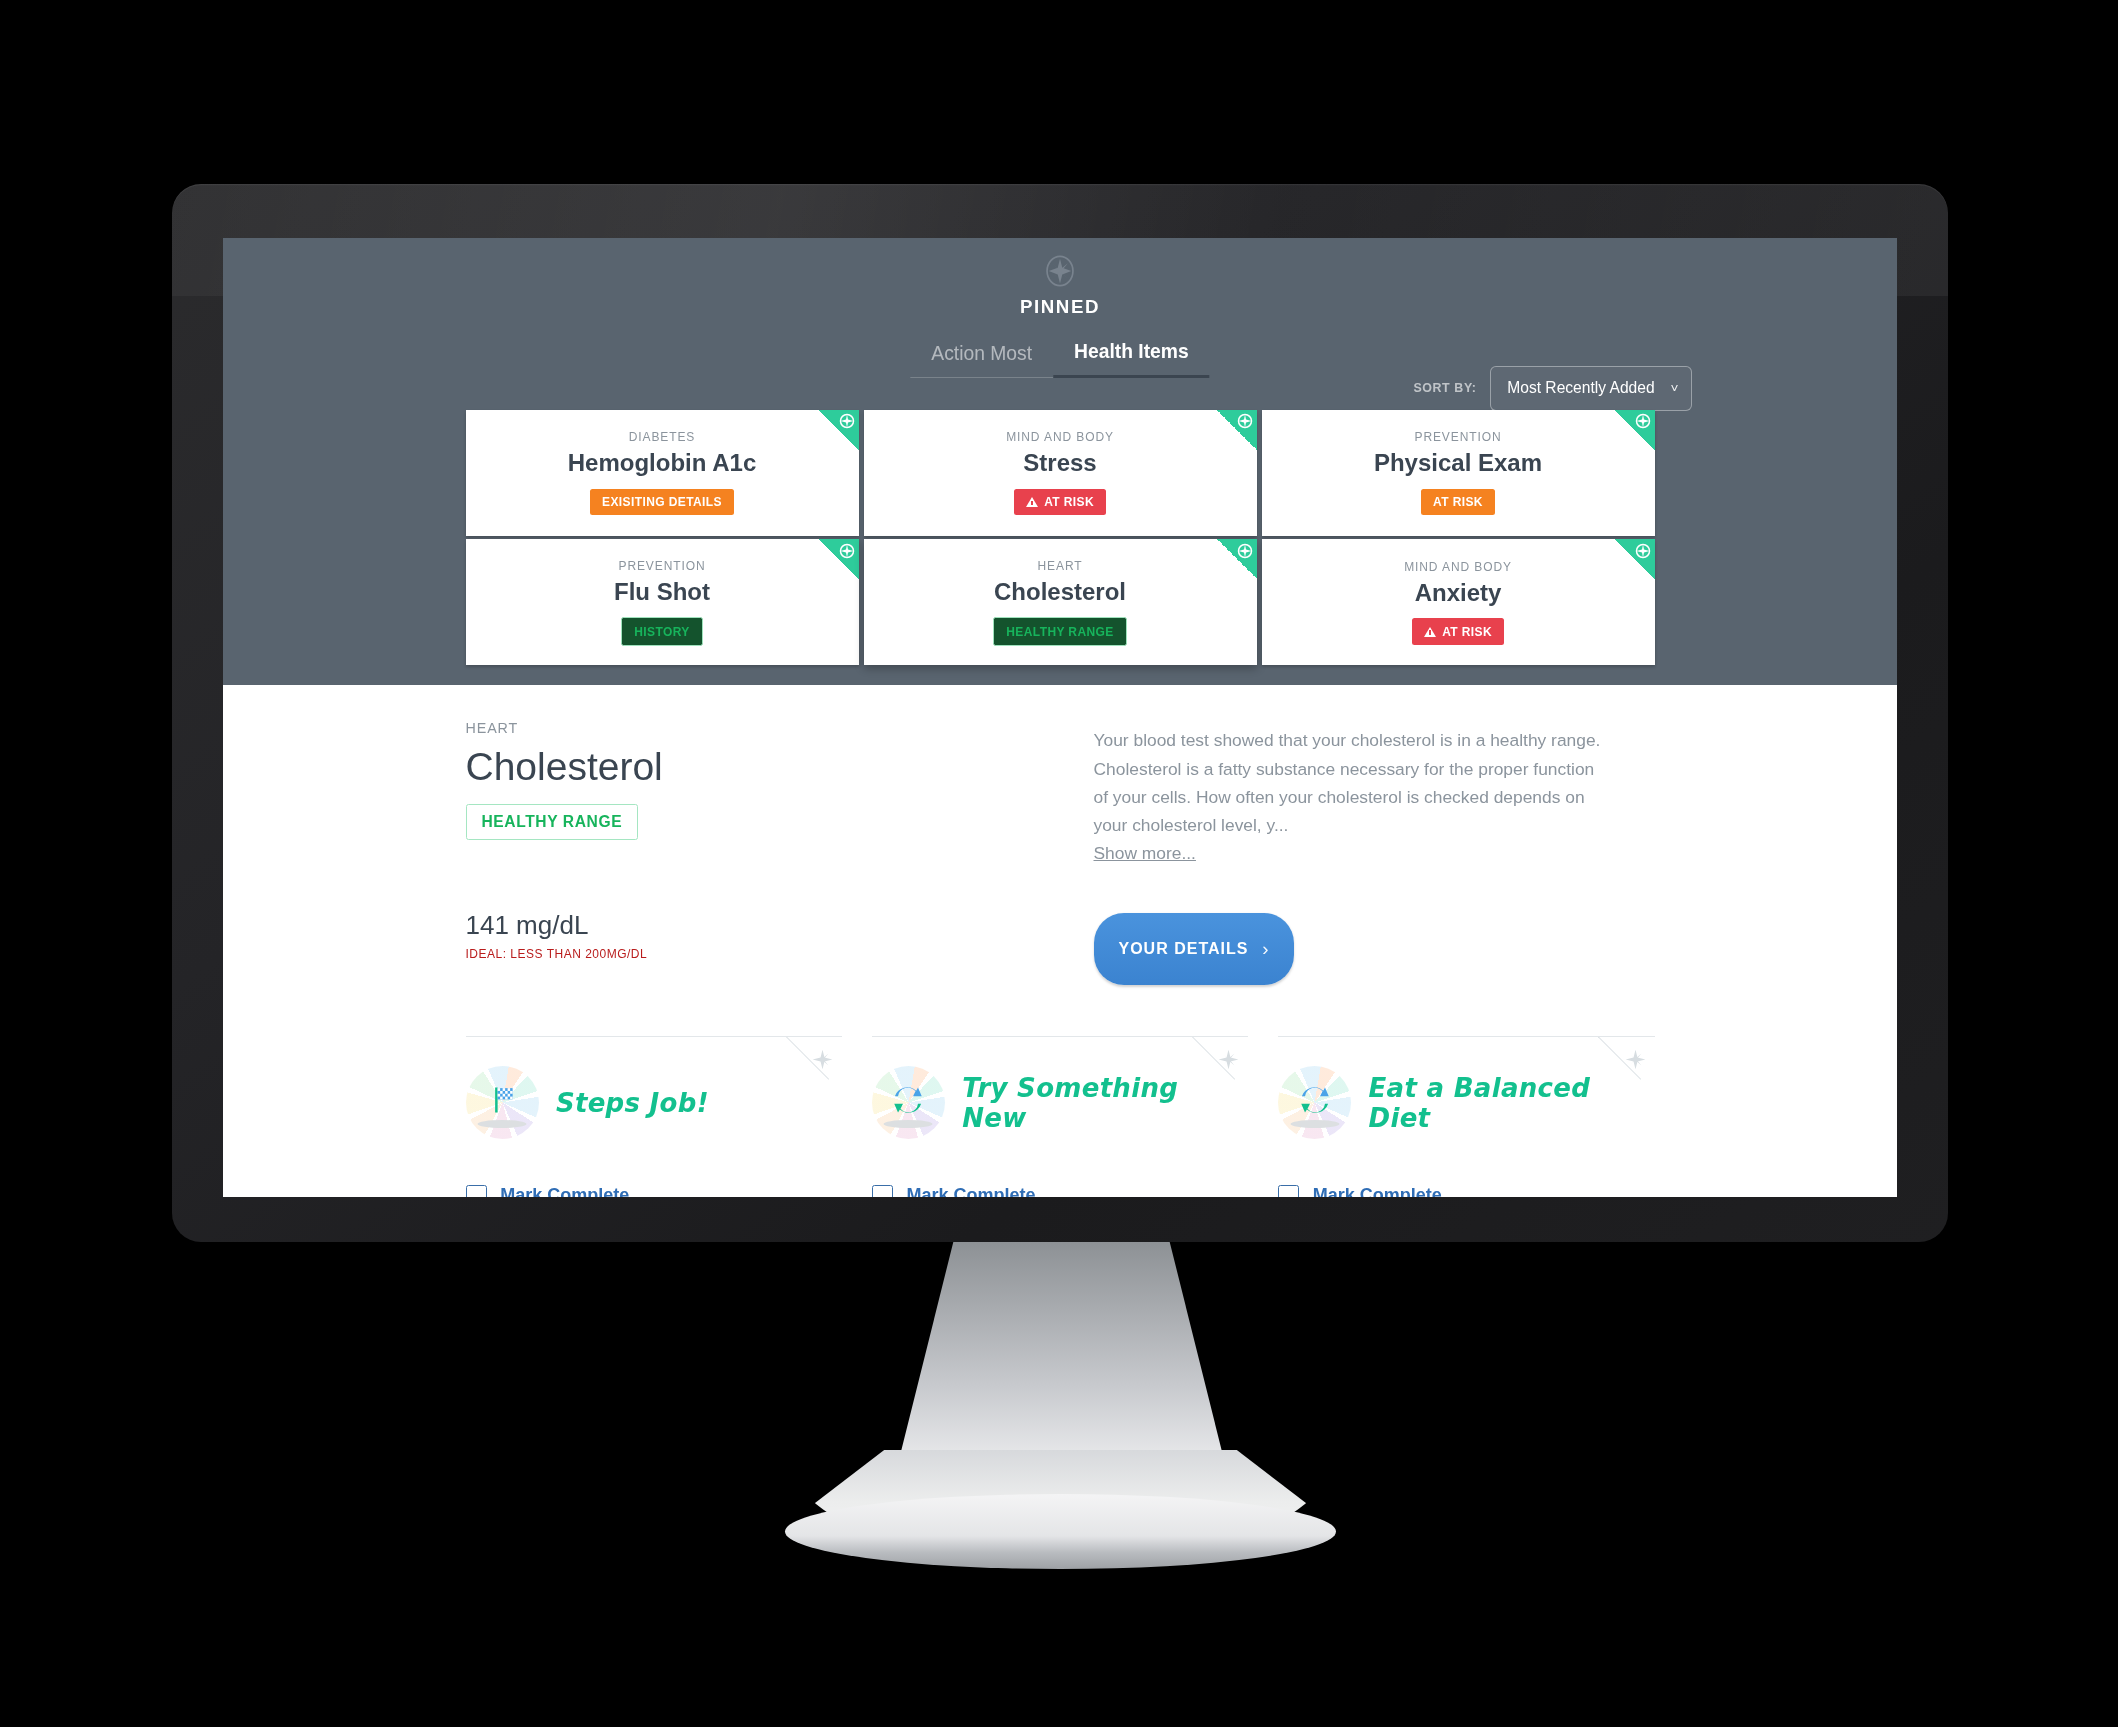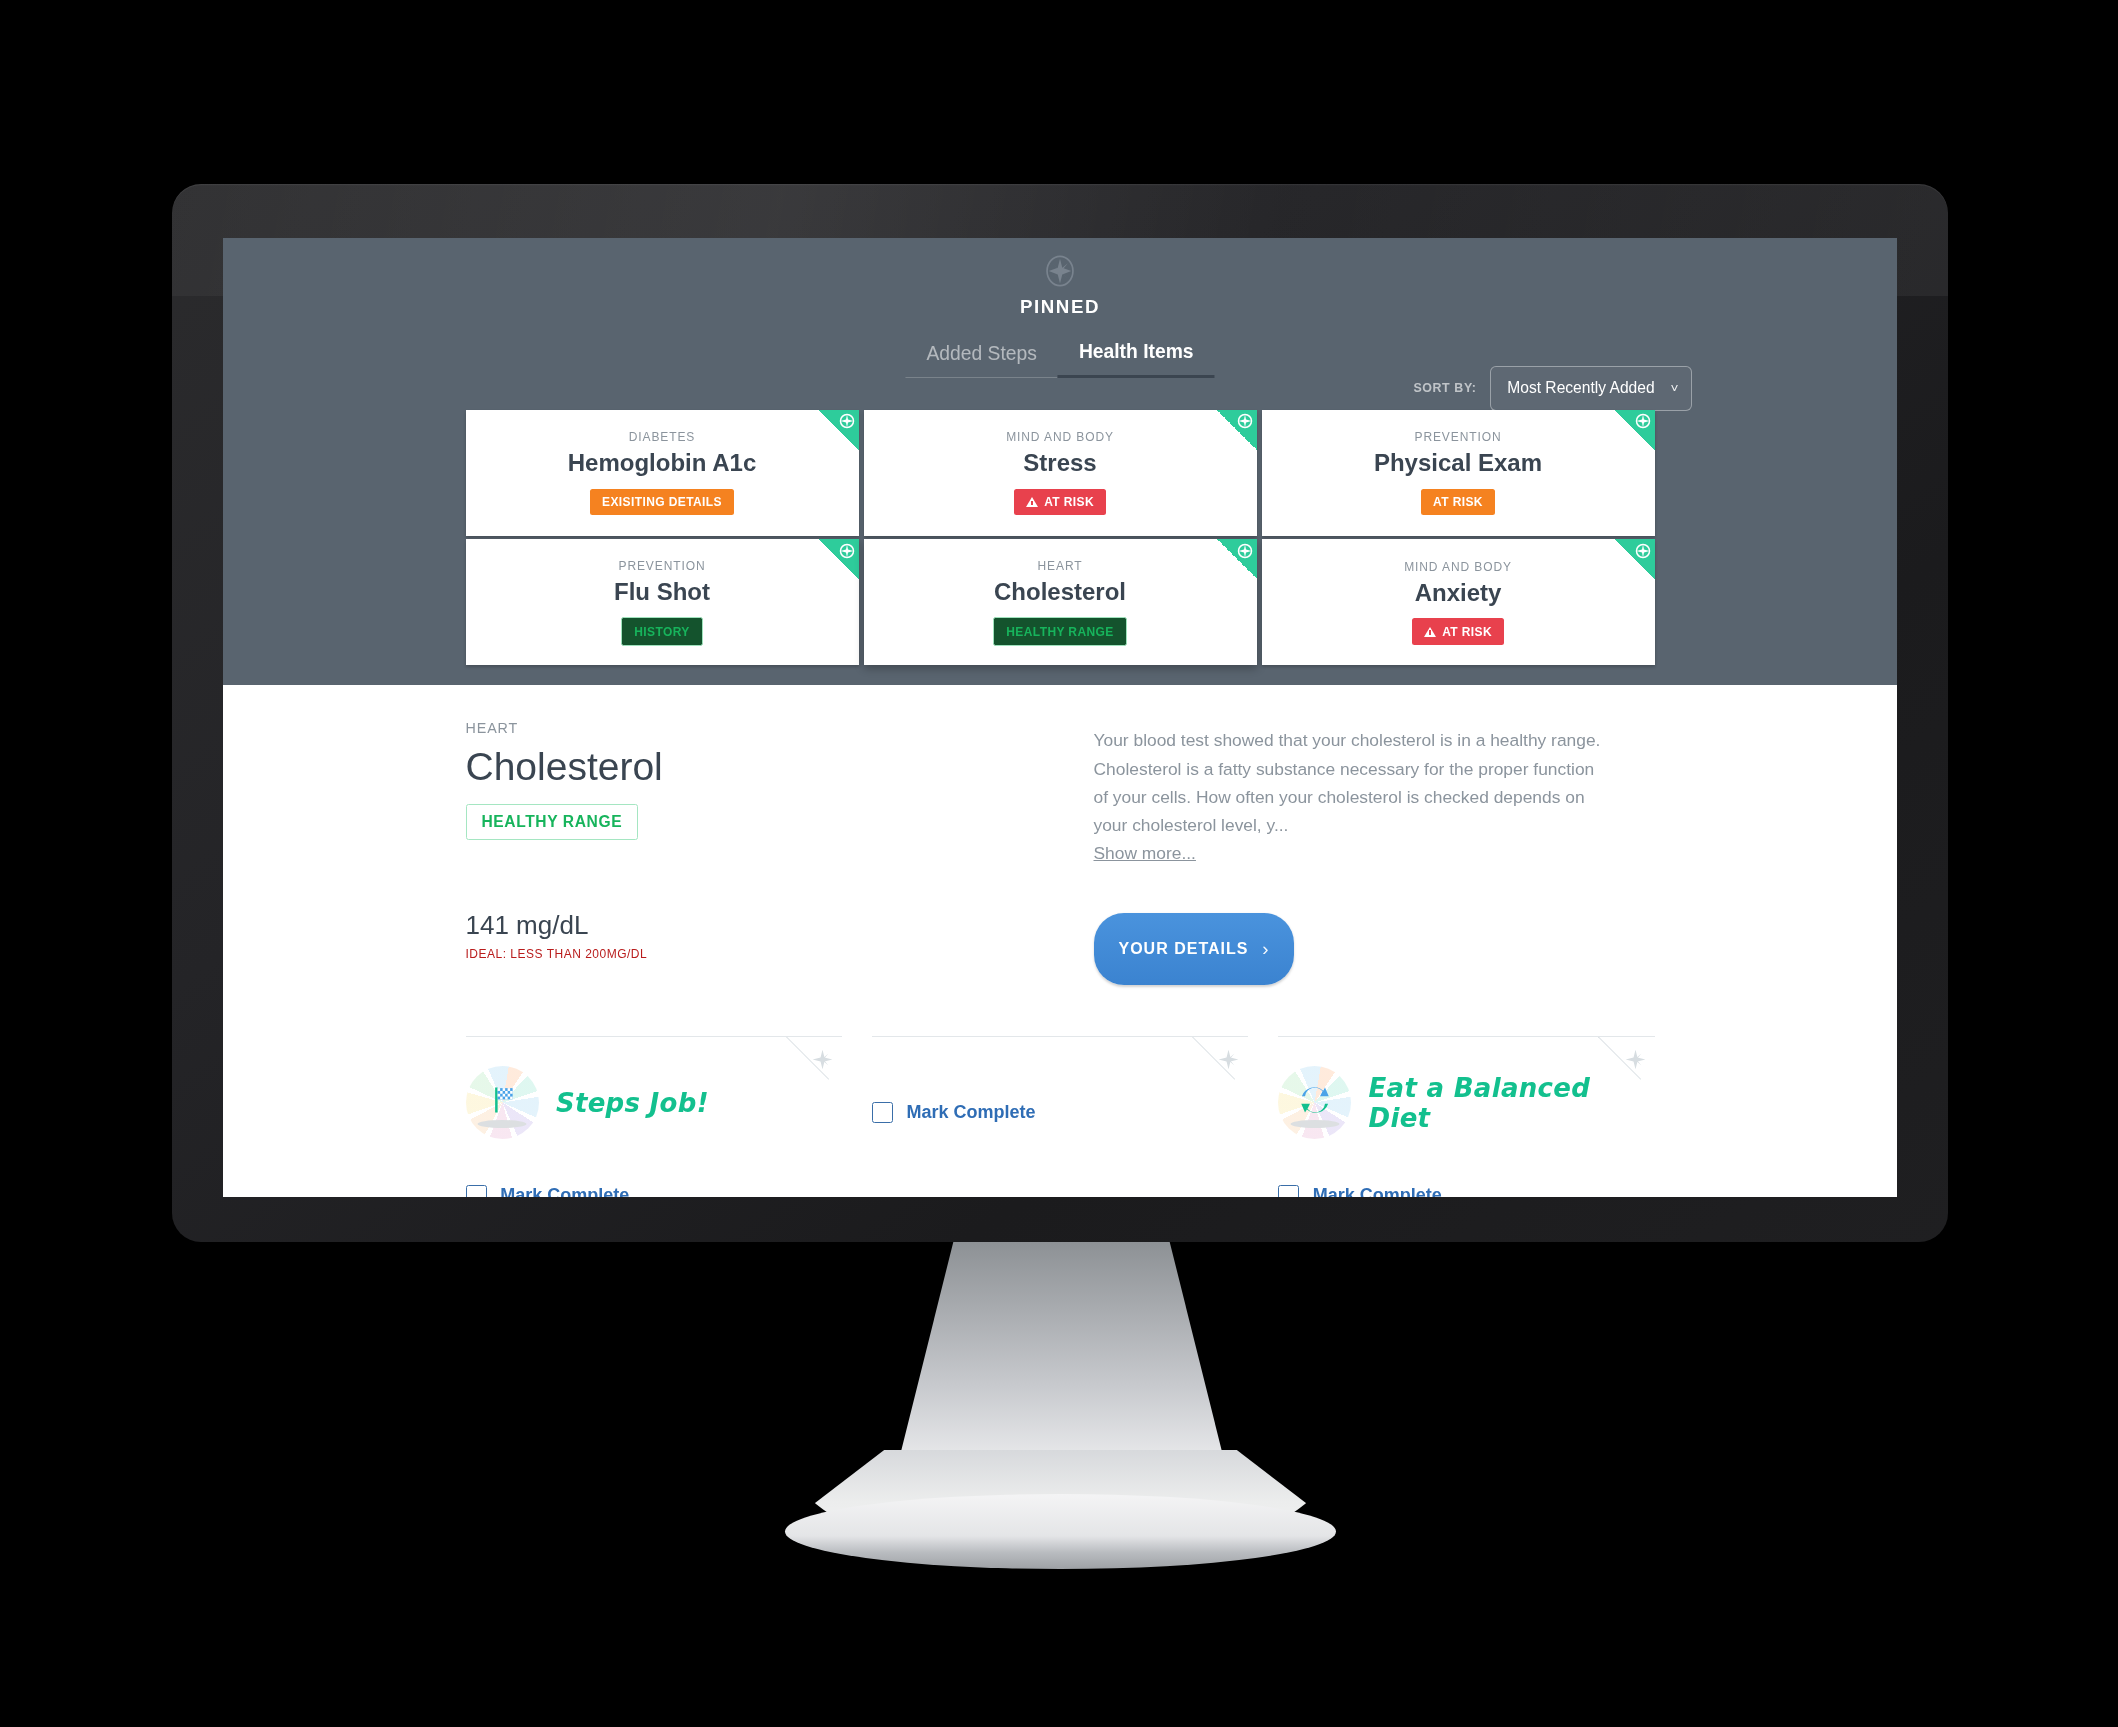--- a/index.html
+++ b/index.html
@@ -261,21 +261,21 @@
           <ellipse cx="32" cy="32" rx="23" ry="26" fill="none" stroke="currentColor" stroke-width="3"></ellipse>
           <path d="M32 10 L36 26 L52 32 L36 38 L32 54 L28 38 L12 32 L28 26 Z" fill="currentColor"></path>
           <path d="M46 18 L36 30 L34 28 Z M18 18 L28 28 L30 30 Z M46 46 L36 36 L34 34 Z M18 46 L28 36 L30 34 Z" fill="currentColor"></path>
         </svg>
       </div>
 
       <div id="pinned-title">PINNED</div>
 
       <div id="tabs-row">
         <div id="tabs">
-          <div class="tab inactive">Added Steps</div>
+          <div class="tab inactive">Action Most</div>
           <div class="tab active">Health Items</div>
         </div>
 
         <div id="sortby-wrap">
           <span id="sortby-label">SORT BY:</span>
           <div id="sortby-select">
             <span>Most Recently Added</span>
             <span class="chev">˅</span>
           </div>
         </div>
@@ -433,20 +433,31 @@
               </div>
             </div>
             <div class="action-card">
               <div class="action-corner">
                 <div class="diag"></div>
                 <div class="spark"><svg viewBox="0 0 32 32">
                     <path d="M16 1 L19 13 L31 16 L19 19 L16 31 L13 19 L1 16 L13 13 Z" fill="#d7dde1"></path>
                     <path d="M25 7 L19 14 L18 13 Z M7 7 L13 13 L14 14 Z M25 25 L19 18 L18 19 Z M7 25 L13 19 L14 18 Z" fill="#d7dde1"></path>
                   </svg></div>
               </div>
+              <div class="action-head">
+                <div class="action-emblem">
+                  <div class="burst"></div>
+                  <div class="shadow"></div>
+                  <div class="glyph"><svg viewBox="0 0 56 56">
+                      <path d="M12 22 A16 16 0 0 1 40 14 l-4 8 14 0 -6 -14 -3 5 A21 21 0 0 0 7 22 Z" fill="#4aa3e8"></path>
+                      <path d="M44 34 A16 16 0 0 1 16 42 l4 -8 -14 0 6 14 3 -5 A21 21 0 0 0 49 34 Z" fill="#13c08e"></path>
+                    </svg></div>
+                </div>
+                <div class="action-label">Try Something New</div>
+              </div>
               <div class="action-check-row">
                 <div class="checkbox"></div>
                 <div class="check-label">Mark Complete</div>
               </div>
             </div>
             <div class="action-card">
               <div class="action-corner">
                 <div class="diag"></div>
                 <div class="spark"><svg viewBox="0 0 32 32">
                     <path d="M16 1 L19 13 L31 16 L19 19 L16 31 L13 19 L1 16 L13 13 Z" fill="#d7dde1"></path>

